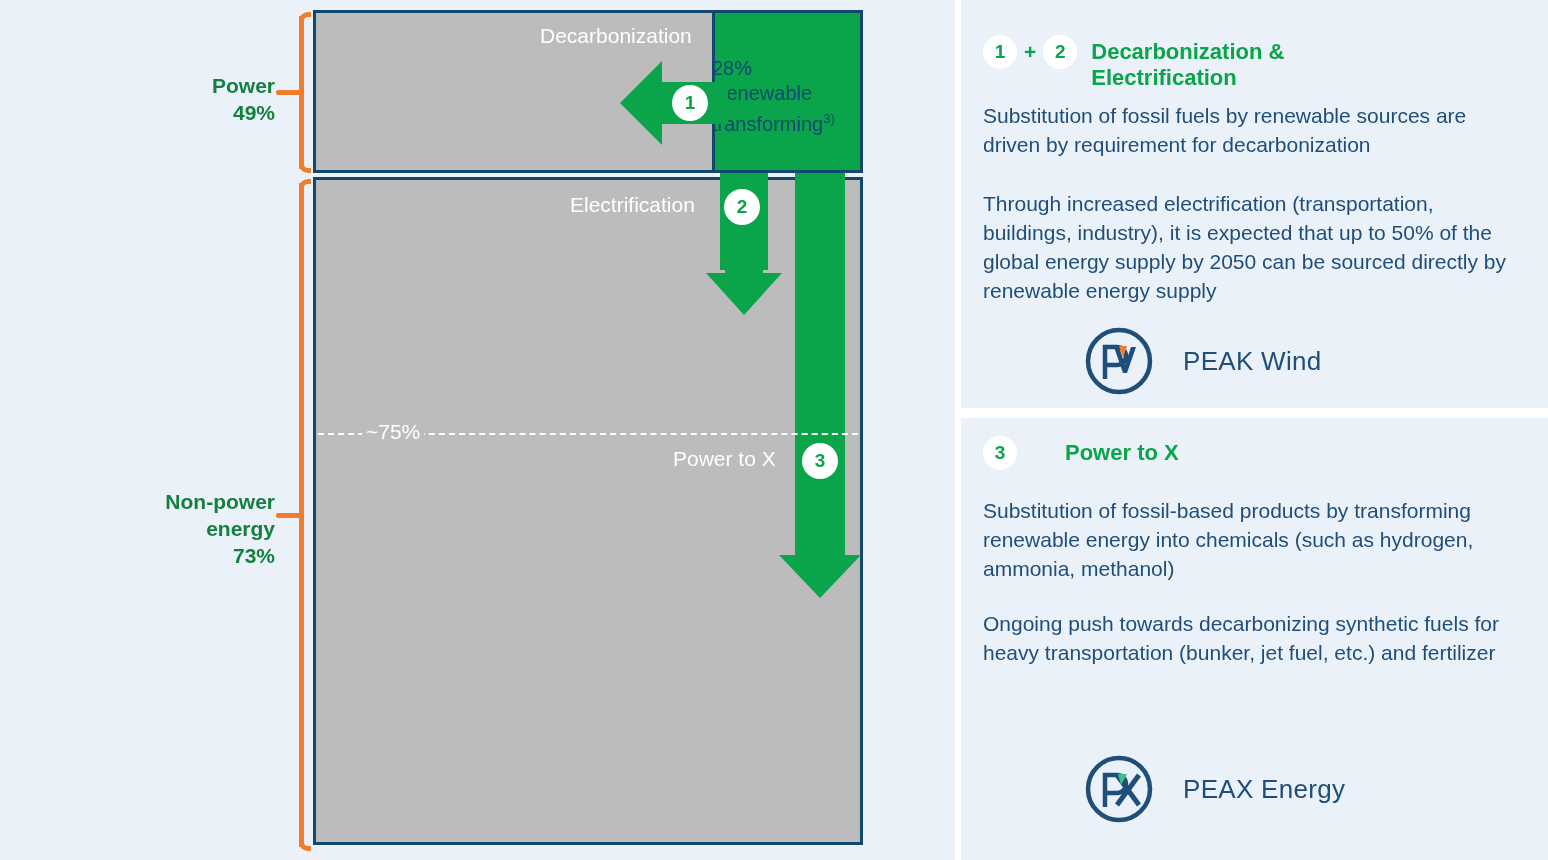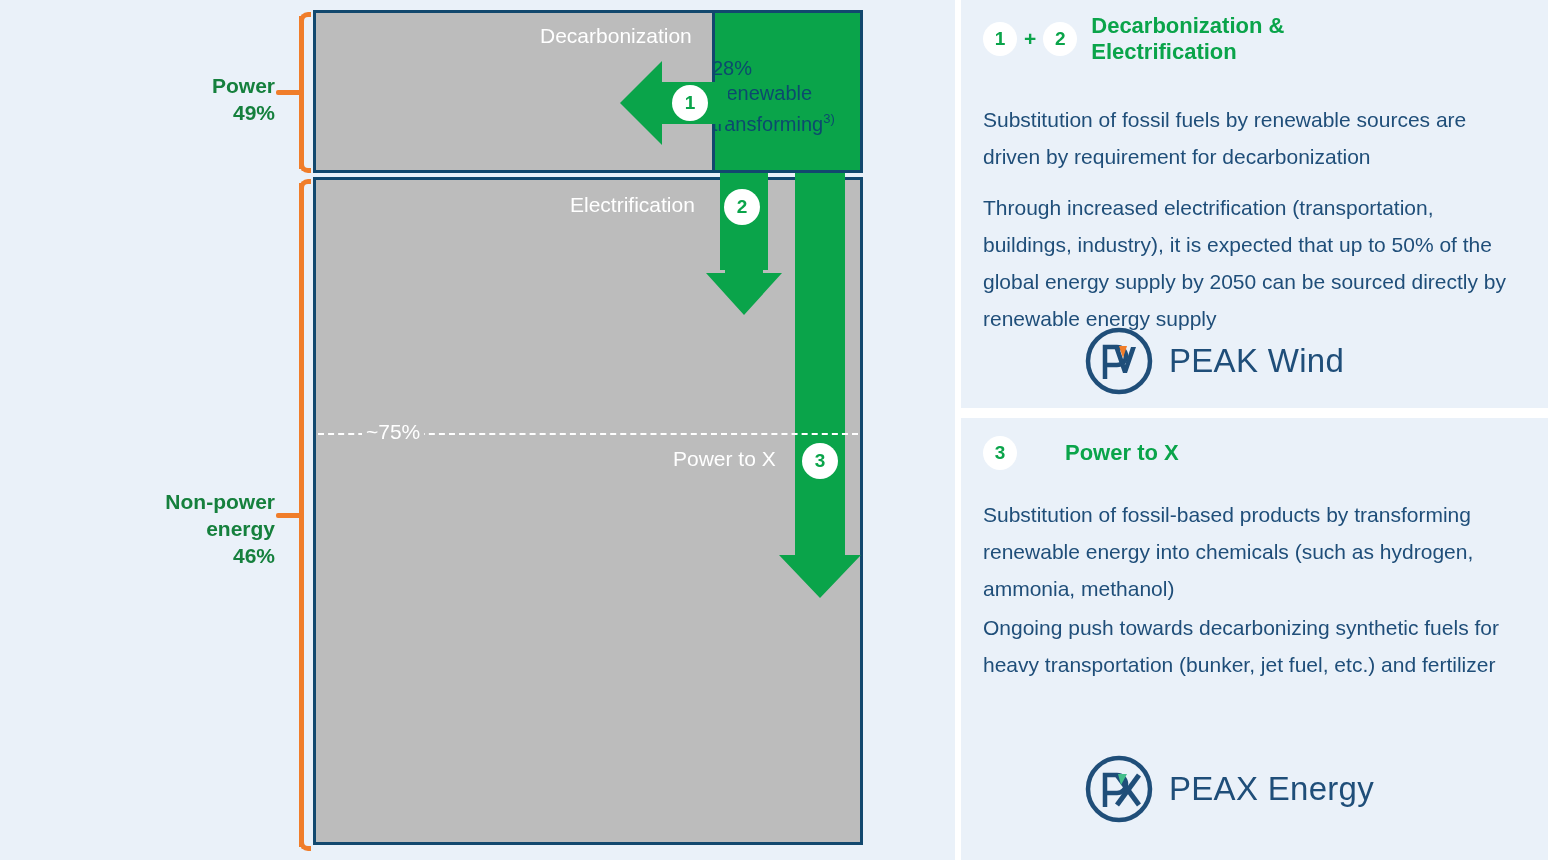--- a/index.html
+++ b/index.html
@@ -85,26 +85,26 @@
     width:34px;height:34px;border-radius:50%;background:#ffffff;
     color:#0aa44a;font-weight:bold;font-size:19px;
     display:flex;align-items:center;justify-content:center;flex:0 0 auto;
   }
   .plus{color:#0aa44a;font-weight:bold;font-size:21px;margin:0 7px;}
   .panel-title{
     color:#0aa44a;font-weight:bold;font-size:22px;line-height:26px;
     margin-left:14px;
   }
   .panel-para{
-    position:absolute;color:#1f4e79;font-size:21px;line-height:37px;
+    position:absolute;color:#1f4e79;font-size:21px;line-height:29px;
     width:540px;
   }
   .logo-row{position:absolute;display:flex;align-items:center;}
   .logo-text{
-    color:#1f4e79;font-size:33px;margin-left:14px;letter-spacing:.3px;
+    color:#1f4e79;font-size:26px;margin-left:28px;letter-spacing:.3px;
   }
 </style>
 </head>
 <body>
 
 <div id="chart-panel">
 
   <div class="bracket" style="left:285px;top:10px;width:32px;height:165px;">
     <div class="vline"></div>
     <div class="curve-t"></div>
@@ -118,21 +118,21 @@
 
   <div class="bracket" style="left:285px;top:177px;width:32px;height:676px;">
     <div class="vline"></div>
     <div class="curve-t"></div>
     <div class="curve-b"></div>
     <div class="tick"></div>
   </div>
   <div class="bracket-label" style="left:90px;top:488px;width:185px;">
     <span>Non-power</span><br>
     <span>energy</span><br>
-    <span>46%</span>
+    <span>73%</span>
   </div>
 
   <div class="seg-box" style="left:313px;top:10px;width:550px;height:163px;"></div>
 
   <div class="seg-box" style="left:313px;top:177px;width:550px;height:668px;"></div>
 
   <div class="green-col" style="left:795px;top:160px;width:50px;height:400px;"></div>
 
   <div class="green-col" style="left:720px;top:160px;width:48px;height:110px;"></div>
 
@@ -181,21 +181,21 @@
 
 <div class="info-panel" style="top:0px;height:408px;">
   <div class="panel-head" style="left:22px;top:13px;">
     <div class="num-badge">
       <span>1</span>
     </div>
     <span class="plus">+</span>
     <div class="num-badge">
       <span>2</span>
     </div>
-    <div class="panel-title" style="width:290px;">Decarbonization &amp; Electrification</div>
+    <div class="panel-title" style="width:290px;margin-top:26px;">Decarbonization &amp; Electrification</div>
   </div>
 
   <div class="panel-para" style="left:22px;top:101px;">Substitution of fossil fuels by renewable sources are driven by requirement for decarbonization</div>
   <div class="panel-para" style="left:22px;top:189px;">Through increased electrification (transportation, buildings, industry), it is expected that up to 50% of the global energy supply by 2050 can be sourced directly by renewable energy supply</div>
 
   <div class="logo-row" style="left:122px;top:325px;">
     <svg width="72" height="72" viewBox="0 0 72 72">
       <circle cx="36" cy="36" r="31" fill="none" stroke="#1F4E79" stroke-width="4.5"></circle>
       <path d="M22 54 L22 22 L34 22 A9 9 0 0 1 34 40 L22 40" fill="none" stroke="#1F4E79" stroke-width="4.5"></path>
       <polygon points="36,22 42,40 48,22 53,22 44,48 40,48 31,22" fill="#1F4E79"></polygon>

